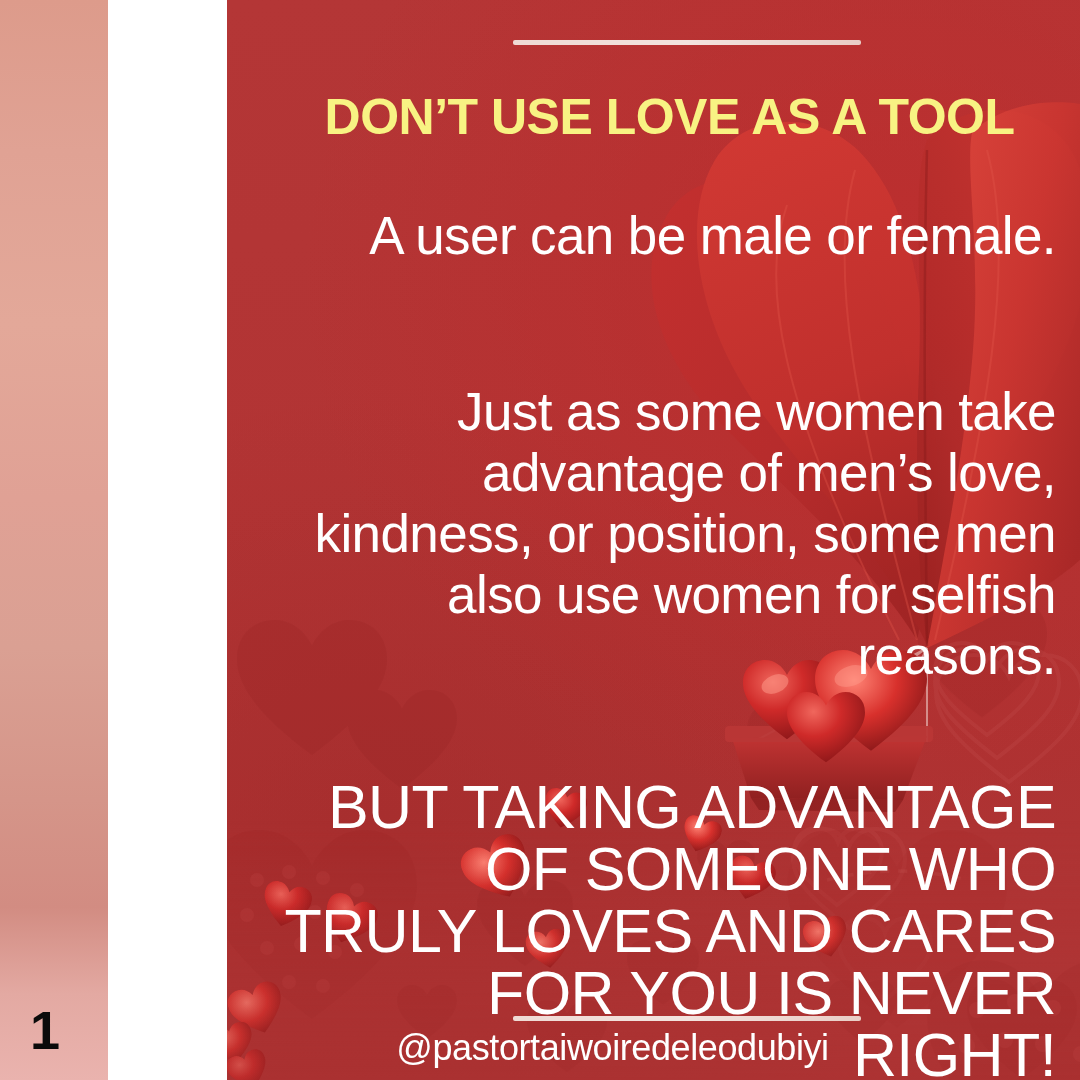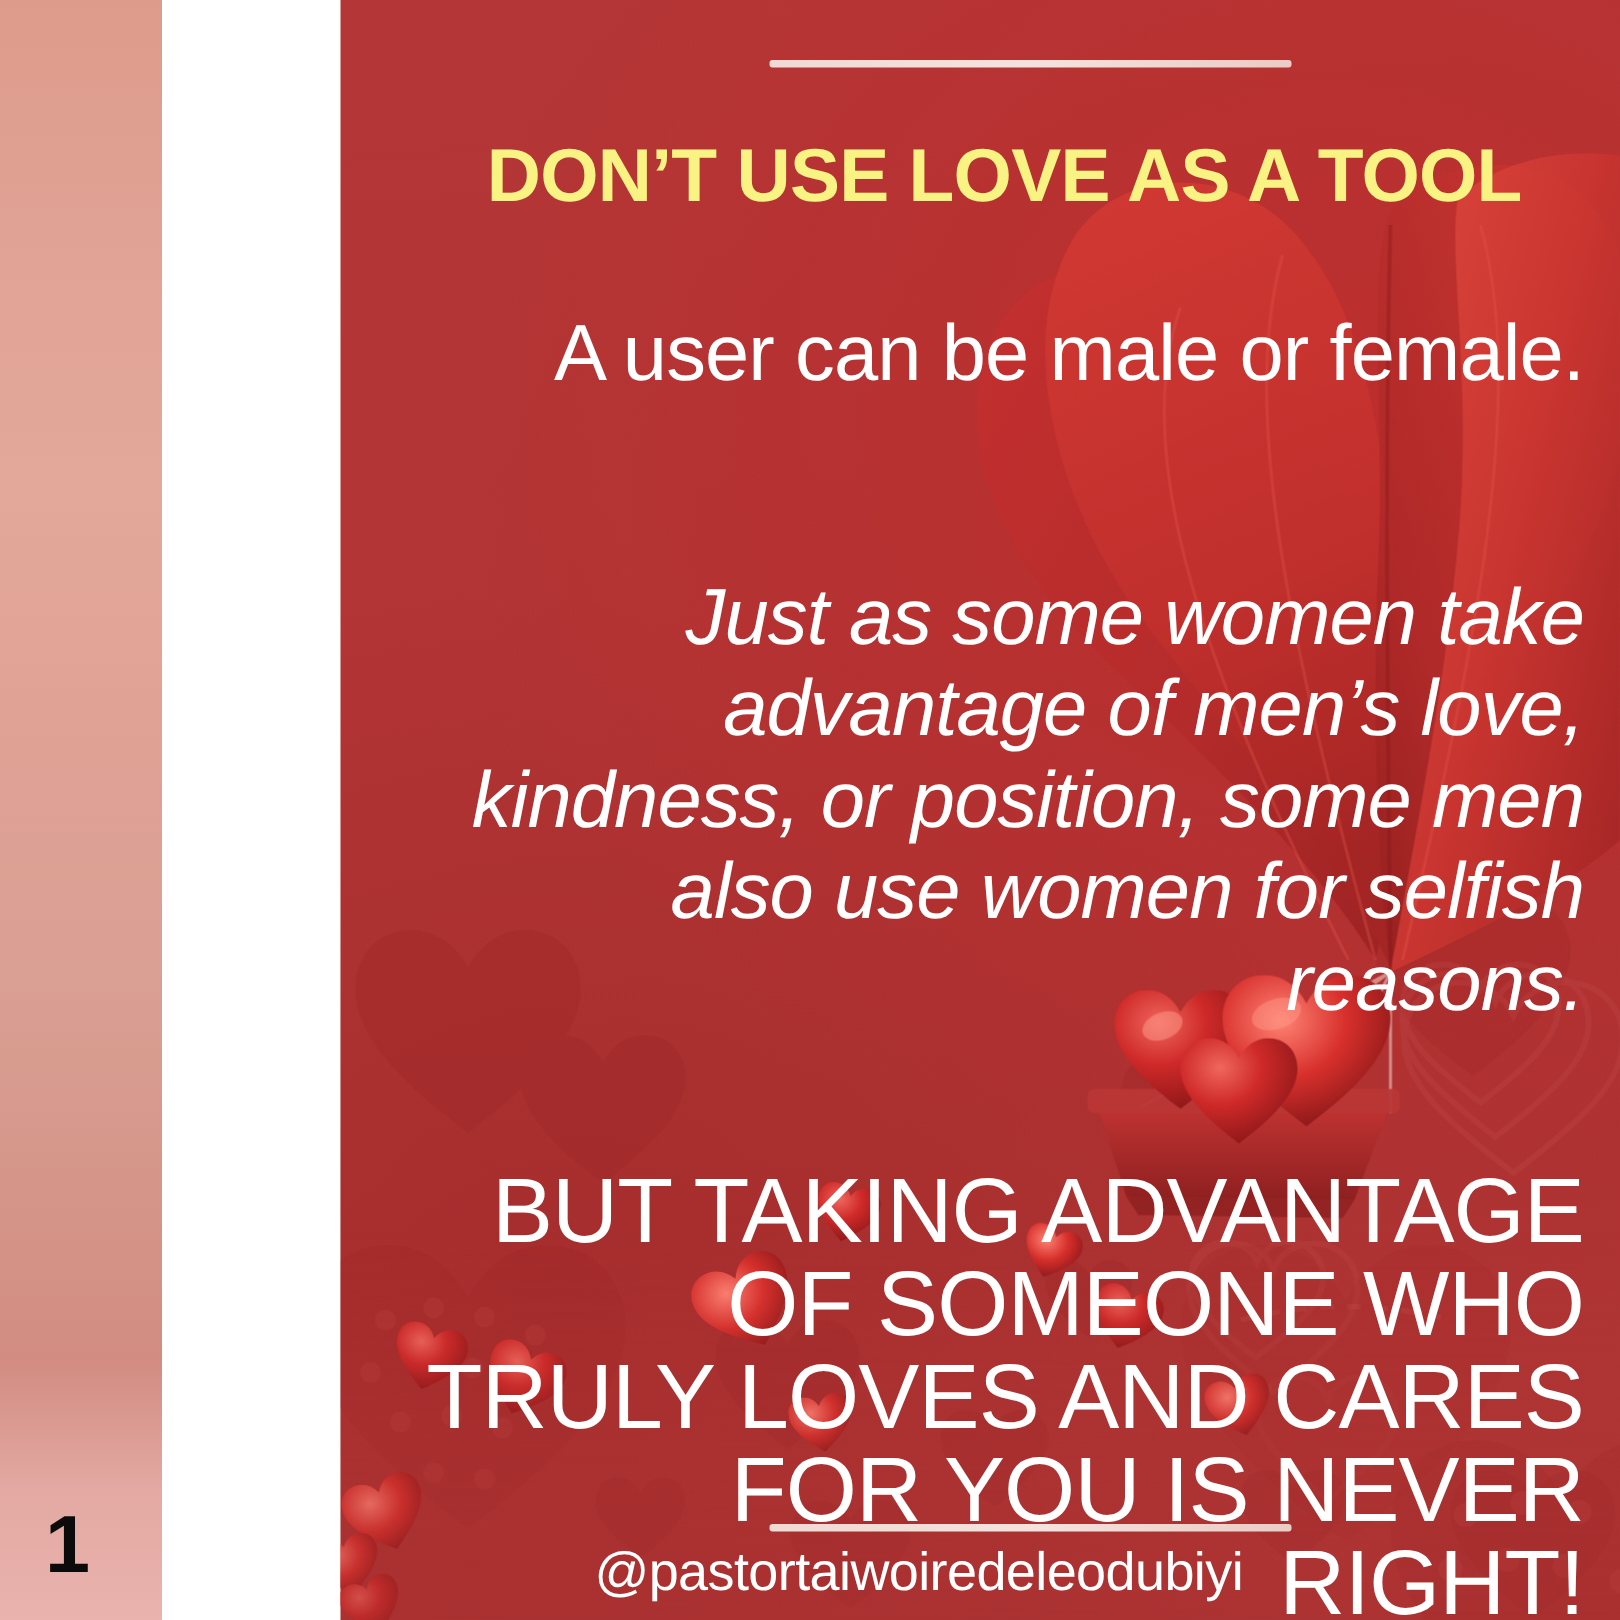--- a/index.html
+++ b/index.html
@@ -129,21 +129,20 @@
 
   .para-1 {
     top: 204px;
     font-size: 53px;
     line-height: 63px;
   }
   .para-2 {
     top: 381px;
     font-size: 53px;
     line-height: 61px;
-    font-style: italic;
   }
   .para-3 {
     top: 735px;
     font-size: 61px;
     line-height: 62px;
     margin-top: 41px;
   }
 
   .handle {
     position: absolute;

